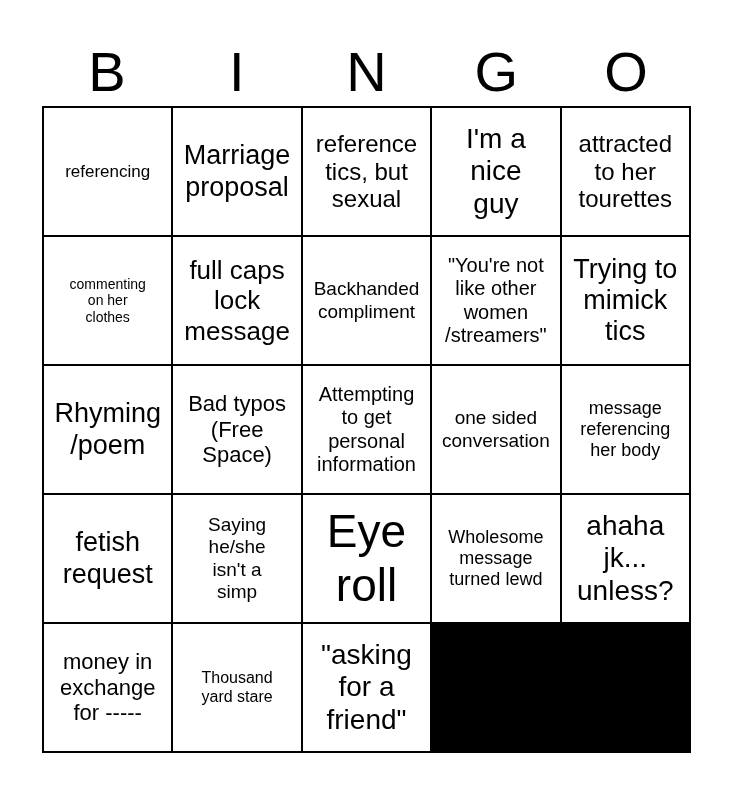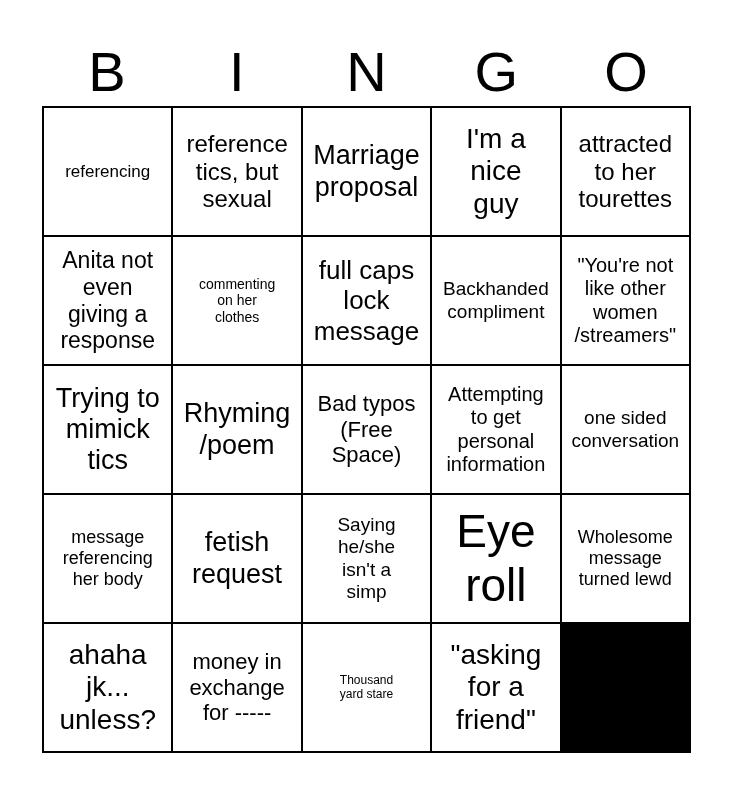--- a/index.html
+++ b/index.html
@@ -73,46 +73,40 @@
     <span class="title-letter">N</span>
     <span class="title-letter">G</span>
     <span class="title-letter">O</span>
   </div>
 
   <div class="bingo-grid">
 
     <div class="cell" style="font-size:17px">
       <span class="cell-text">referencing</span>
     </div>
+    <div class="cell" style="font-size:27px">
+      <span class="cell-text">Marriage
+proposal</span>
+    </div>
     <div class="cell" style="font-size:24px">
       <span class="cell-text">reference
 tics, but
 sexual</span>
-    </div>
-    <div class="cell" style="font-size:27px">
-      <span class="cell-text">Marriage
-proposal</span>
     </div>
     <div class="cell" style="font-size:28px">
       <span class="cell-text">I'm a
 nice
 guy</span>
     </div>
     <div class="cell" style="font-size:24px">
       <span class="cell-text">attracted
 to her
 tourettes</span>
     </div>
 
-    <div class="cell" style="font-size:23px">
-      <span class="cell-text">Anita not
-even
-giving a
-response</span>
-    </div>
     <div class="cell" style="font-size:14px">
       <span class="cell-text">commenting
 on her
 clothes</span>
     </div>
     <div class="cell" style="font-size:26px">
       <span class="cell-text">full caps
 lock
 message</span>
     </div>
@@ -180,21 +174,21 @@
     <div class="cell" style="font-size:28px">
       <span class="cell-text">ahaha
 jk...
 unless?</span>
     </div>
     <div class="cell" style="font-size:22px">
       <span class="cell-text">money in
 exchange
 for -----</span>
     </div>
-    <div class="cell" style="font-size:12px">
+    <div class="cell" style="font-size:16px">
       <span class="cell-text">Thousand
 yard stare</span>
     </div>
     <div class="cell" style="font-size:28px">
       <span class="cell-text">"asking
 for a
 friend"</span>
     </div>
 
   </div>

